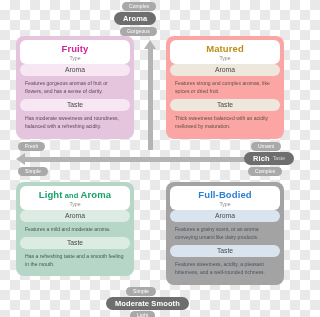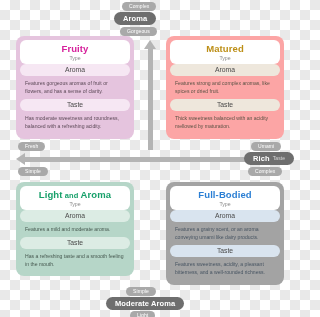--- a/index.html
+++ b/index.html
@@ -213,21 +213,21 @@
 
   <div class="pill pill-minor" style="left:251px; top:142px;">Umami</div>
   <div class="pill pill-major" style="left:244px; top:152px;">
     <span>Rich</span>
     <span class="sub">Taste</span>
   </div>
   <div class="pill pill-minor" style="left:248px; top:167px;">Complex</div>
 
   <div class="pill pill-minor" style="left:126px; top:287px;">Simple</div>
   <div class="pill pill-major" style="left:106px; top:297px;">
-    <span>Moderate Aroma</span>
+    <span>Moderate Smooth</span>
   </div>
   <div class="pill pill-minor" style="left:130px; top:311px;">Light</div>
 
   <div class="card card-fruity">
     <div class="card-title">
       <div class="name">Fruity</div>
       <div class="type">Type</div>
     </div>
     <div class="sec-head">Aroma</div>
     <div class="sec-body">Features gorgeous aromas of fruit or flowers, and has a sense of clarity.</div>

